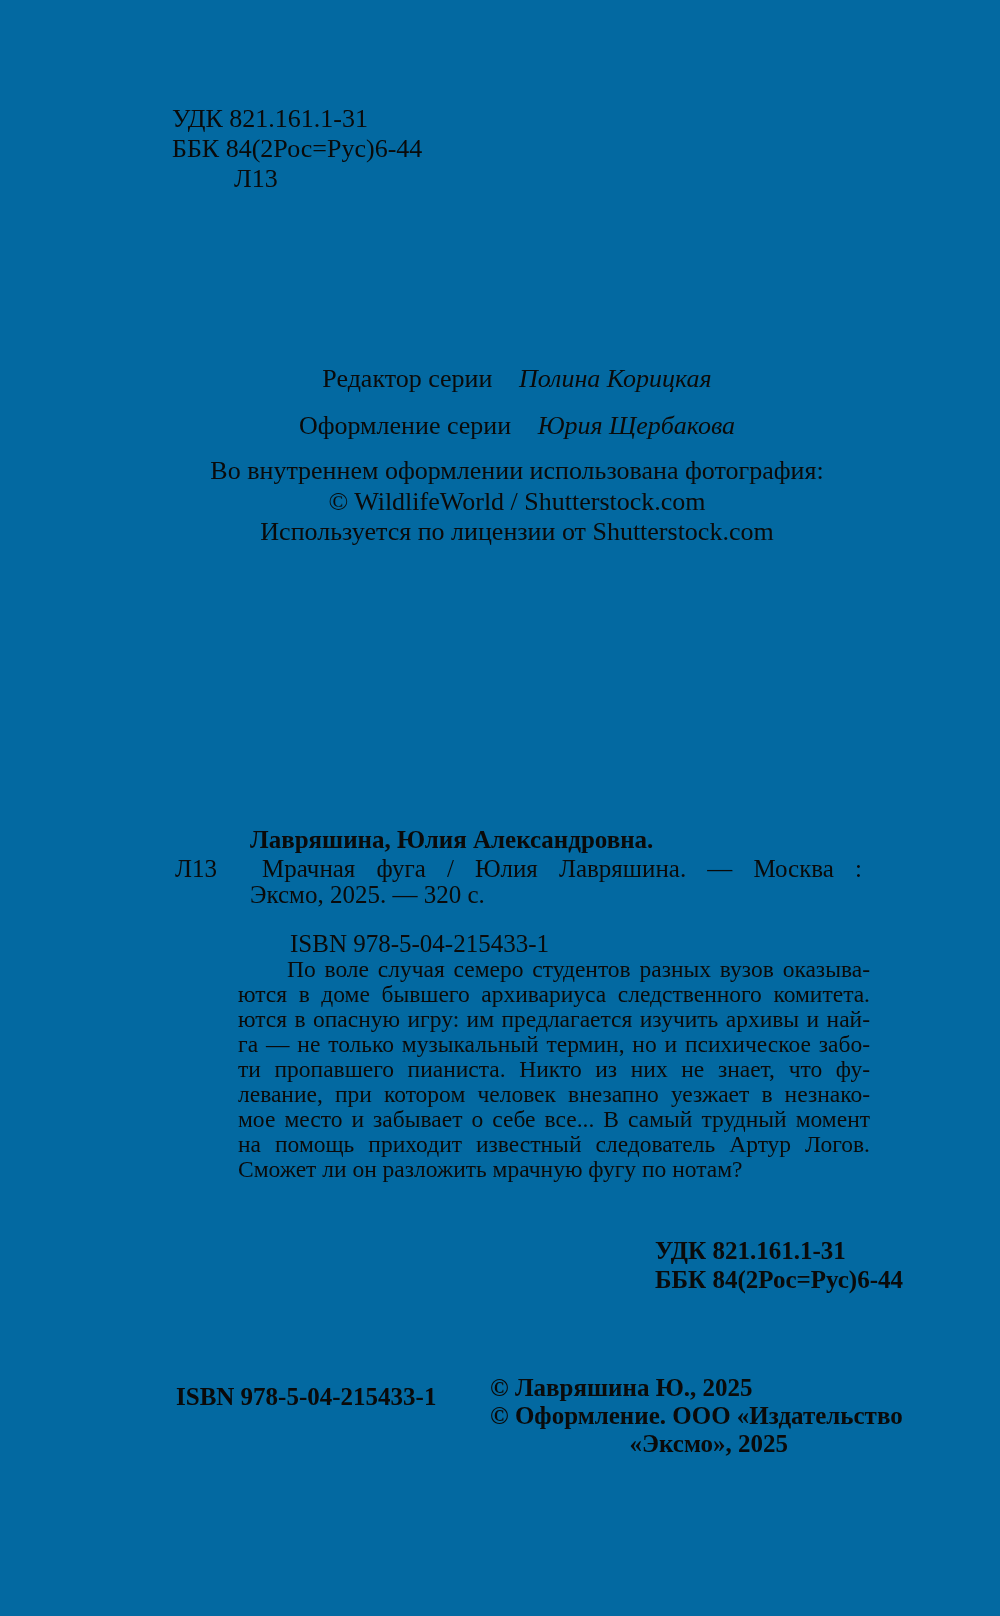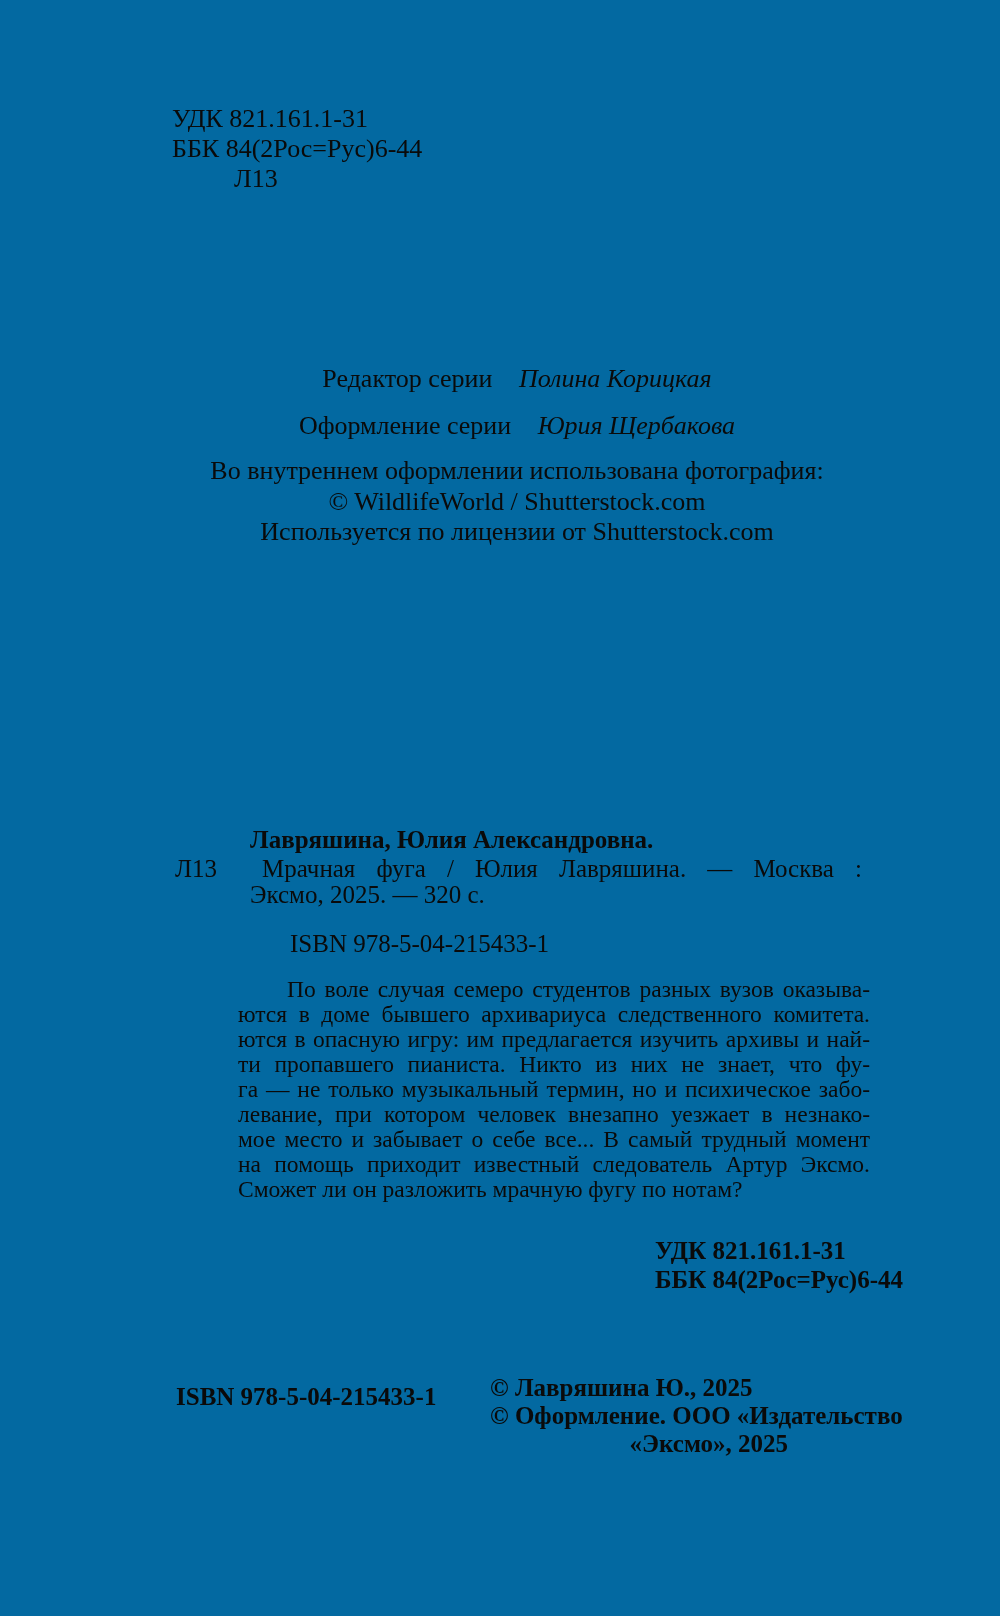--- a/index.html
+++ b/index.html
@@ -61,21 +61,21 @@
     font-size: 25px; line-height: 28px; white-space: nowrap;
   }
   #cat-isbn {
     left: 290px; top: 930px;
     font-size: 25px; line-height: 28px; white-space: nowrap;
   }
 
   
   #annotation {
     left: 238px; top: 957px; width: 632px;
-    font-size: 23.5px; line-height: 25px; margin-top: 20px;
+    font-size: 23.5px; line-height: 25px;
   }
   .ann-line { text-align: justify; text-align-last: justify; }
   .ann-line.first { text-indent: 49px; }
   .ann-line.last { text-align-last: left; }
 
   
   #bottom-codes {
     left: 655px; top: 1236px;
     font-size: 25px; line-height: 29px;
     font-weight: bold; white-space: nowrap;
@@ -128,25 +128,25 @@
   <div id="cat-title-1" class="abs">Мрачная фуга / Юлия Лавряшина. — Москва :</div>
 
   <div id="cat-title-2" class="abs">Эксмо, 2025. — 320 с.</div>
 
   <div id="cat-isbn" class="abs">ISBN 978-5-04-215433-1</div>
 
   <div id="annotation" class="abs">
       <div class="ann-line first">По воле случая семеро студентов разных вузов оказыва-</div>
       <div class="ann-line">ются в доме бывшего архивариуса следственного комитета.</div>
       <div class="ann-line">ются в опасную игру: им предлагается изучить архивы и най-</div>
+      <div class="ann-line">га — не только музыкальный термин, но и психическое забо-</div>
       <div class="ann-line">ти пропавшего пианиста. Никто из них не знает, что фу-</div>
-      <div class="ann-line">га — не только музыкальный термин, но и психическое забо-</div>
       <div class="ann-line">левание, при котором человек внезапно уезжает в незнако-</div>
       <div class="ann-line">мое место и забывает о себе все... В самый трудный момент</div>
-      <div class="ann-line">на помощь приходит известный следователь Артур Эксмо.</div>
+      <div class="ann-line">на помощь приходит известный следователь Артур Логов.</div>
       <div class="ann-line last">Сможет ли он разложить мрачную фугу по нотам?</div>
     </div>
 
   <div id="bottom-codes" class="abs">
     <div>УДК 821.161.1-31</div>
     <div>ББК 84(2Рос=Рус)6-44</div>
   </div>
 
   <div id="copyright" class="abs">
     <div>© Лавряшина Ю., 2025</div>

